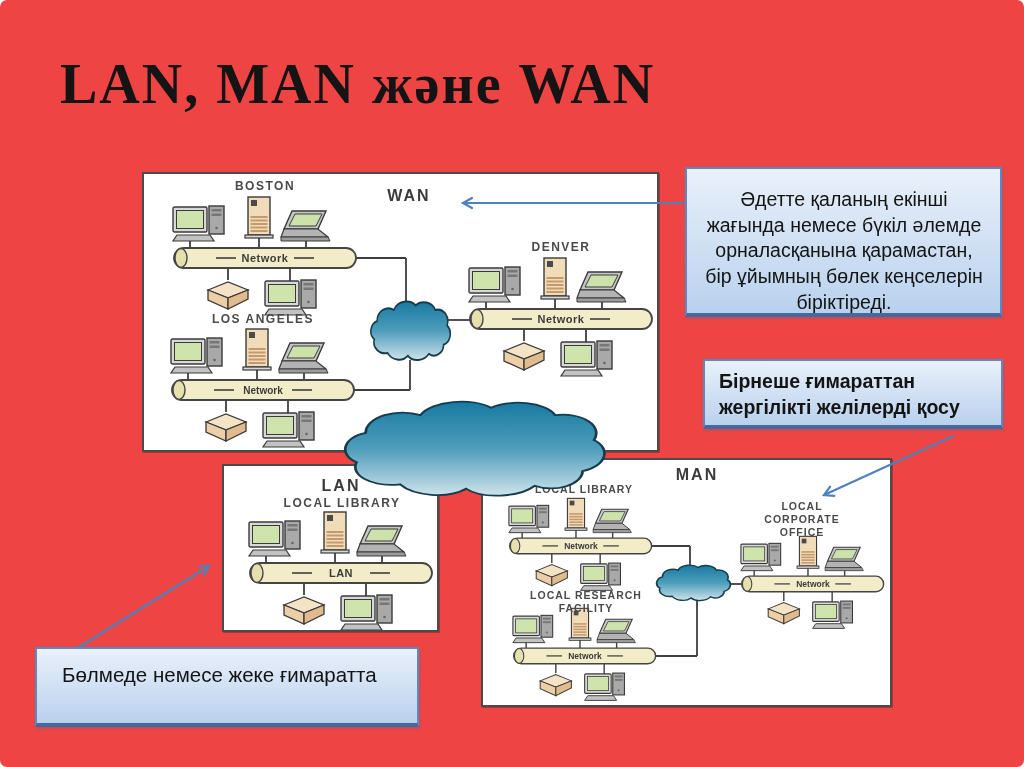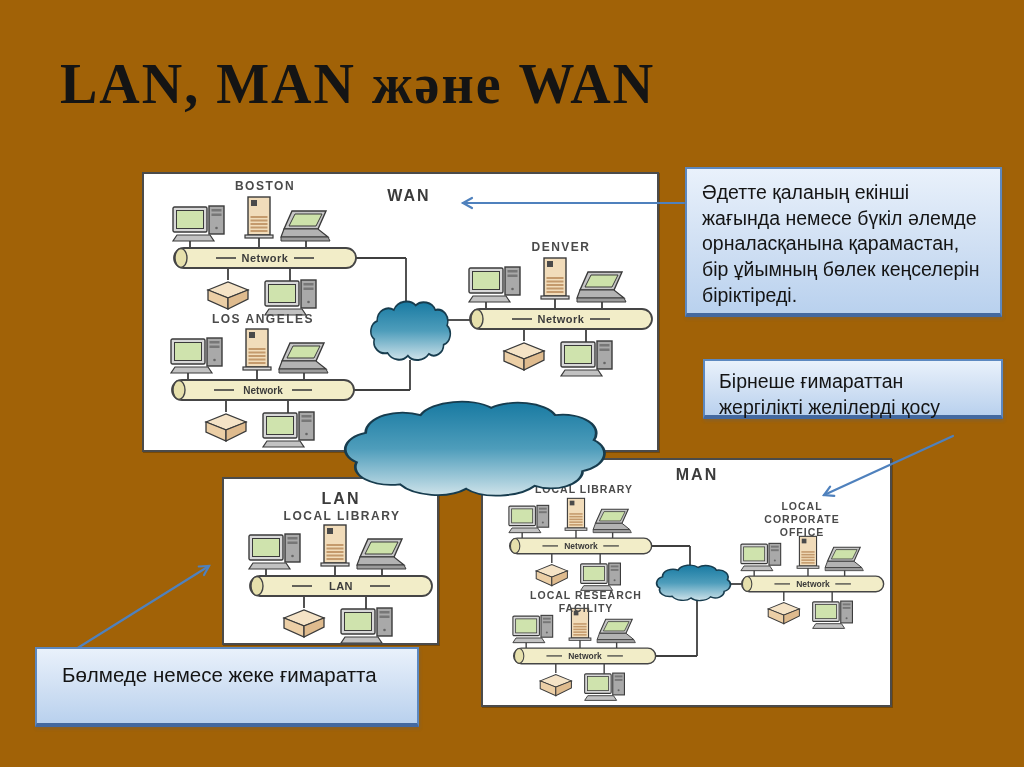--- a/index.html
+++ b/index.html
@@ -1,36 +1,36 @@
 <!DOCTYPE html>
 <html><head>
 <meta charset="utf-8">
 <style>
   html,body{margin:0;padding:0;background:#fff;}
-  .slide{position:relative;width:1024px;height:767px;background:#a16207;overflow:hidden;
-         font-family:"Liberation Sans",sans-serif;}
+  .slide{position:relative;width:1024px;height:767px;background:#ef4444;overflow:hidden;
+         font-family:"Liberation Sans",sans-serif;border-radius:7px;}
   .slide-title{position:absolute;left:60px;top:52px;margin:0;
          font-family:"Liberation Serif",serif;font-weight:700;font-size:56px;
          letter-spacing:2px;color:#141414;white-space:nowrap;}
   .diagram-box{position:absolute;background:#fff;border:2px solid #4b4b4b;
          box-shadow:1px 1px 0 rgba(0,0,0,.25);z-index:2;padding-left:14px;}
   .box-wan{left:142px;top:172px;width:499px;height:276px;}
-  .box-lan{left:222px;top:477px;width:199px;height:164px;}
+  .box-lan{left:222px;top:464px;width:199px;height:164px;}
   .box-man{left:481px;top:458px;width:393px;height:245px;}
   .bigcloud{position:absolute;left:336px;top:396px;z-index:5;}
   .overlay{position:absolute;left:0;top:0;z-index:7;pointer-events:none;}
   .callout{position:absolute;z-index:8;color:#141414;
          background:linear-gradient(180deg,#e9f1fb 0%,#cfdff3 55%,#b9d1ee 100%);
          border:2px solid #5c88c0;border-bottom:4px solid #44699f;
          box-shadow:1px 2px 3px rgba(70,100,140,.25);
          font-family:"Liberation Sans",sans-serif;}
   .callout-wan{left:685px;top:167px;width:317px;height:150px;
-         font-size:19.5px;line-height:1.32;padding:11px 14px 0 15px;box-sizing:border-box;}
-  .callout-man{left:703px;top:359px;width:300px;height:60px;
-         font-size:19.5px;line-height:1.32;padding:8px 12px 0 14px;box-sizing:border-box;}
+         font-size:19.5px;line-height:1.32;padding:18px 14px 0 15px;box-sizing:border-box;text-align:center;}
+  .callout-man{left:703px;top:359px;width:300px;height:70px;
+         font-size:19.5px;line-height:1.32;padding:8px 12px 0 14px;box-sizing:border-box;font-weight:bold;}
   .callout-lan{left:35px;top:647px;width:384px;height:80px;
          font-size:20.5px;line-height:1.3;padding:13px 2px 0 25px;box-sizing:border-box;}
   
   .t-title{font:700 16px "Liberation Sans",sans-serif;letter-spacing:2px;fill:#3b3b3b;}
   .t-site{font:700 12px "Liberation Sans",sans-serif;letter-spacing:1.5px;fill:#4a4a4a;}
   .t-site-sm{font:700 10.5px "Liberation Sans",sans-serif;letter-spacing:1px;fill:#4a4a4a;}
   .t-bus{font:700 11px "Liberation Sans",sans-serif;letter-spacing:.5px;fill:#3b3b3b;}
   .t-bus-la{font:700 10px "Liberation Sans",sans-serif;fill:#3b3b3b;}
   .t-bus-sm{font:700 8.5px "Liberation Sans",sans-serif;fill:#3b3b3b;}
   .cl line{stroke:#3f3f3f;stroke-width:1.8;}

